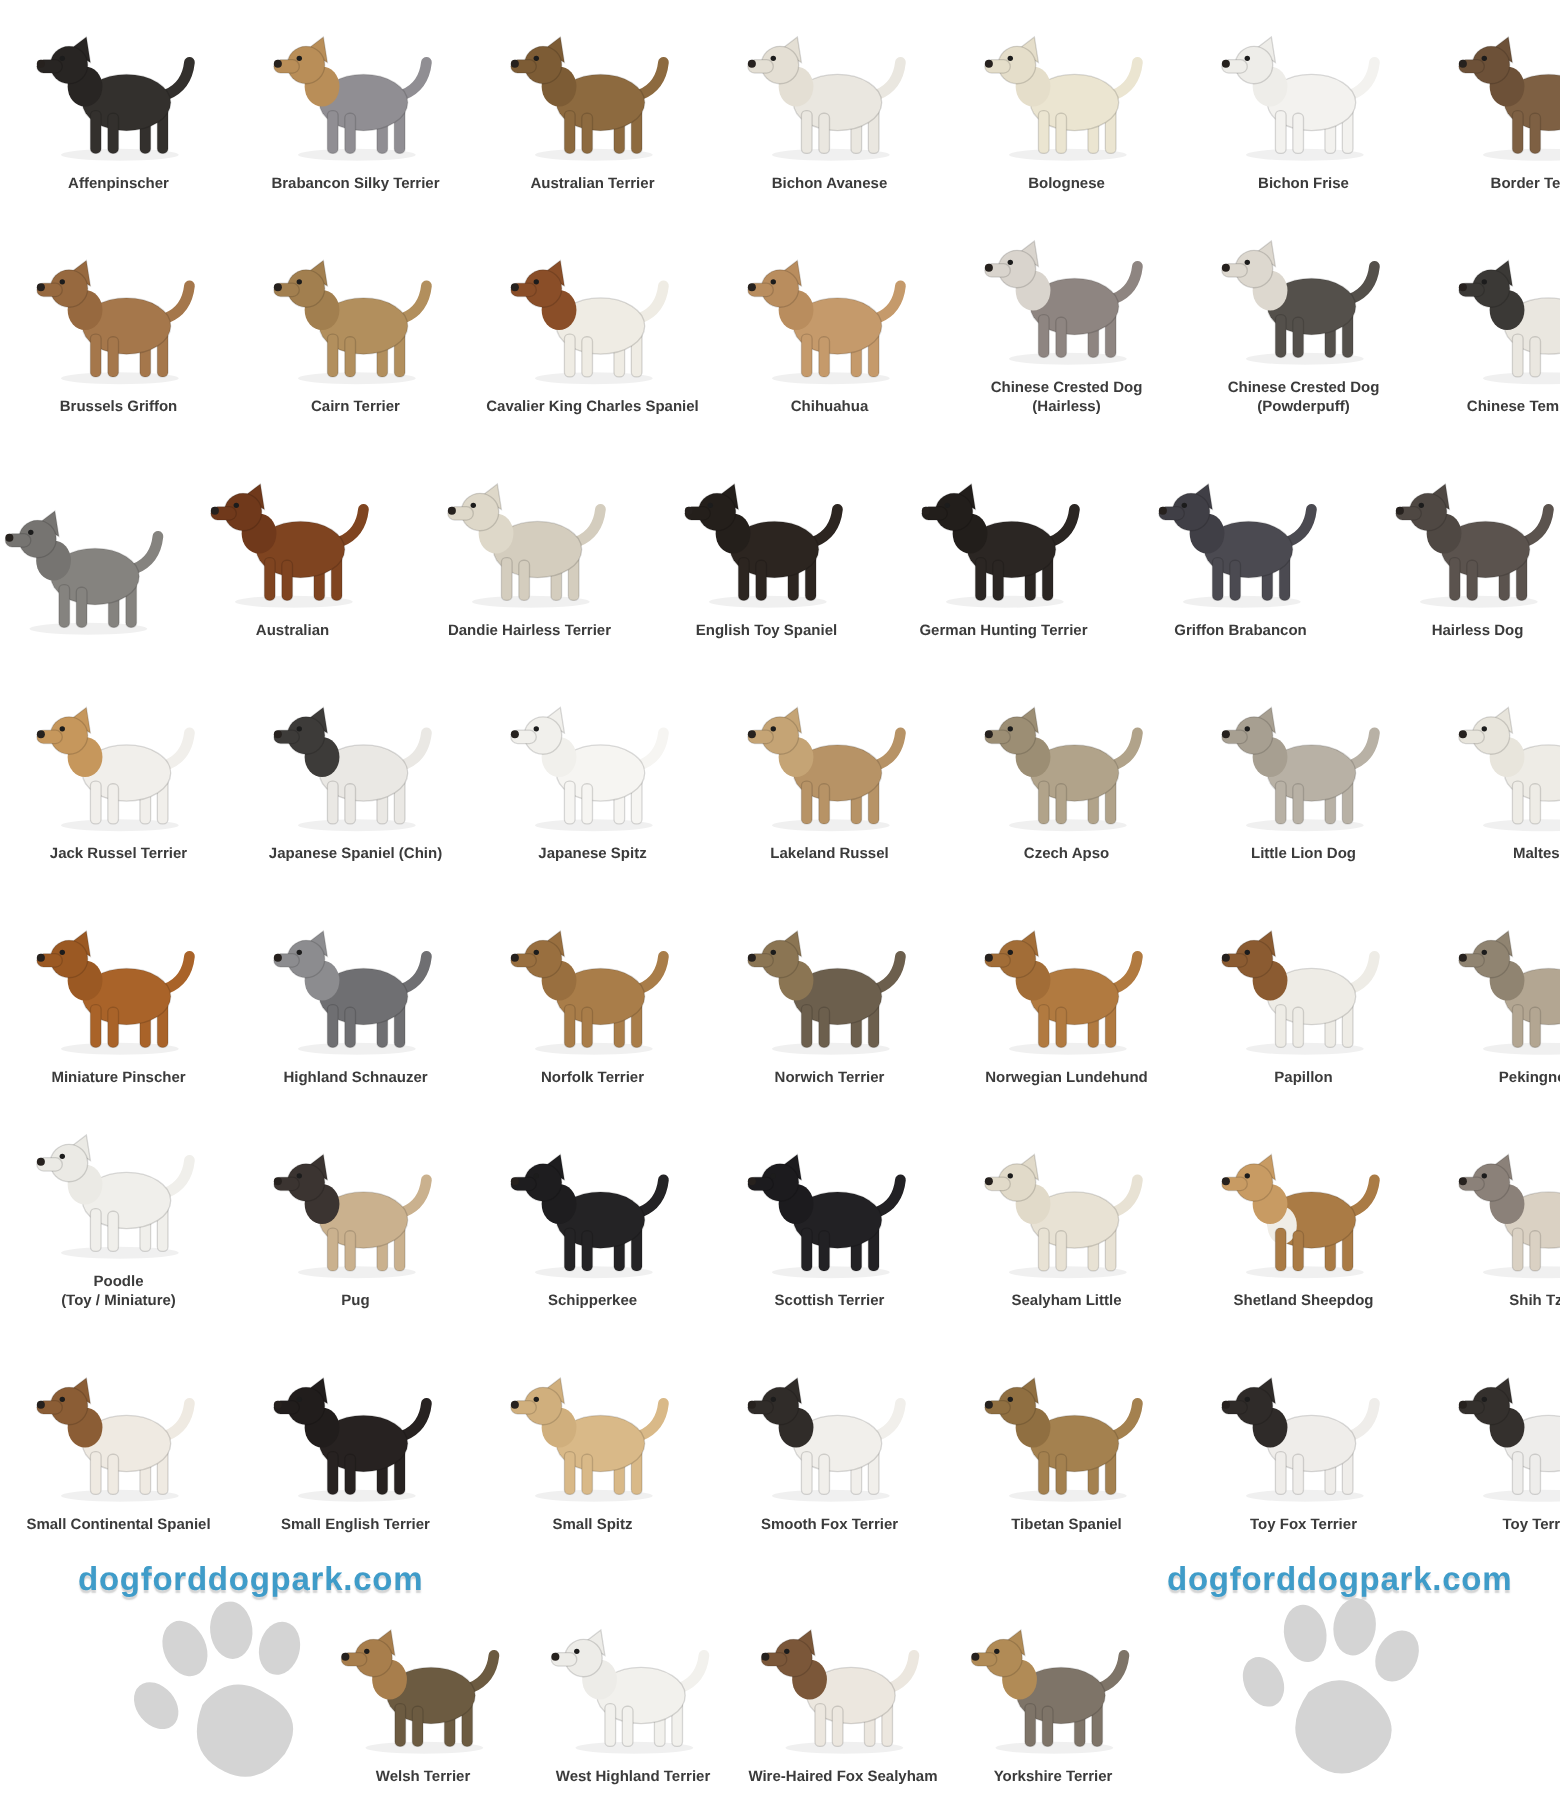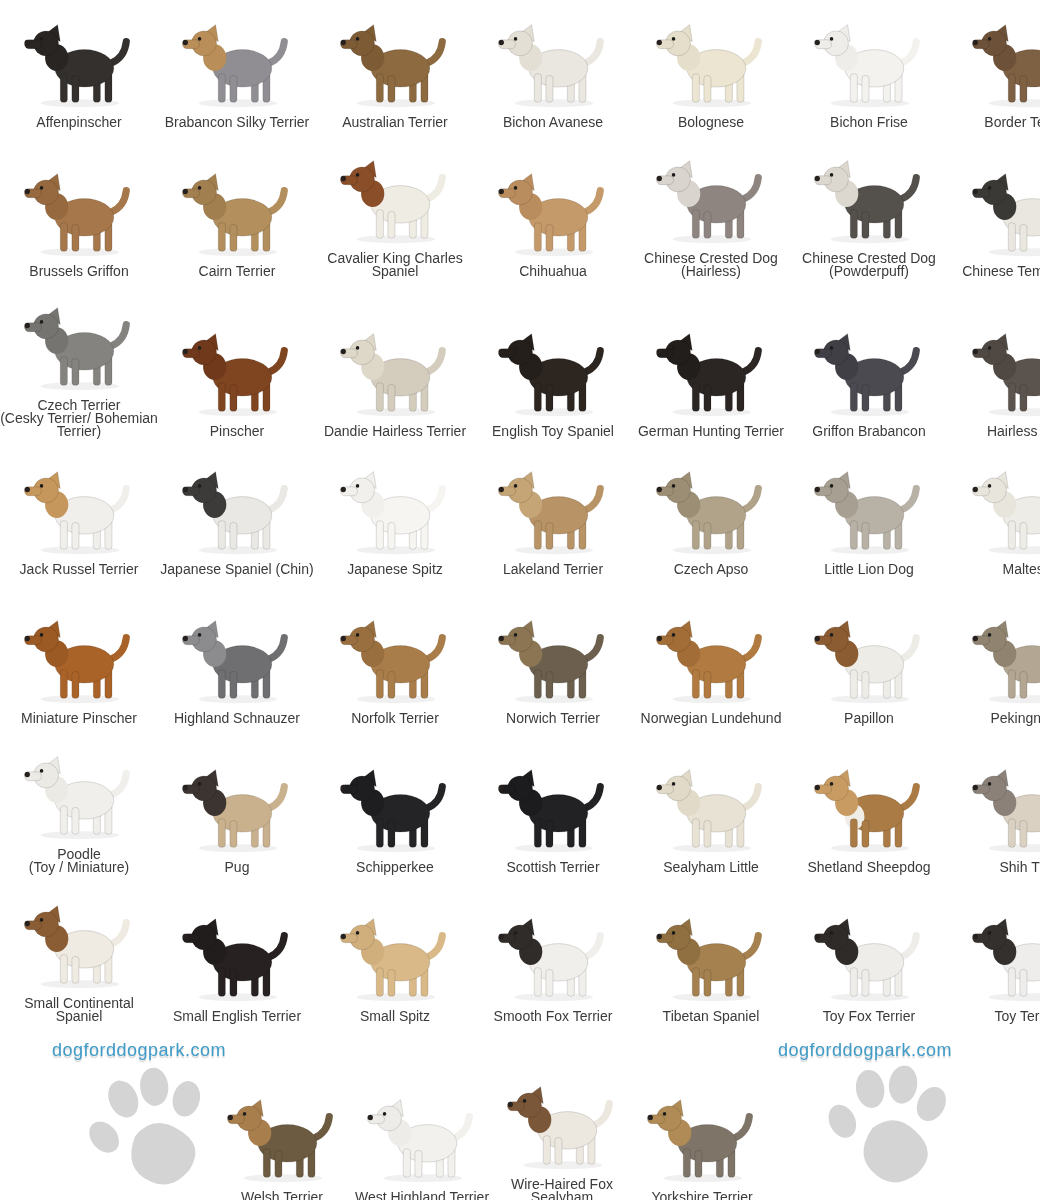--- a/index.html
+++ b/index.html
@@ -6,24 +6,24 @@
   body{width:1040px;height:1200px;position:relative;overflow:hidden;
        font-family:"Liberation Sans","DejaVu Sans",sans-serif;}
   #poster{position:absolute;inset:0;background:#fff;}
   .row{display:grid;grid-template-columns:repeat(8,1fr);height:149px;}
   .row-last{display:grid;grid-template-columns:repeat(4,140px);width:560px;
             margin-left:212px;margin-top:34px;height:122px;}
   .cell{display:flex;flex-direction:column;align-items:center;justify-content:flex-end;
         padding-bottom:20px;position:relative;}
   .dog{width:116px;height:96px;display:flex;align-items:flex-end;justify-content:center;}
   .dog svg{width:116px;height:96px;display:block;}
-  .label{margin-top:5px;width:158px;text-align:center;font-size:14px;line-height:13px;
-         font-weight:normal;color:#3b3b3b;white-space:pre-line;}
+  .label{margin-top:5px;width:158px;text-align:center;font-size:10px;line-height:13px;
+         font-weight:bold;color:#3b3b3b;white-space:pre-line;}
   .row-last .cell{padding-bottom:14px;}
-  .watermark{position:absolute;top:1040px;font-size:18px;font-weight:normal;
+  .watermark{position:absolute;top:1040px;font-size:22px;font-weight:bold;
              letter-spacing:0.5px;color:#3f9cc9;
              text-shadow:0 2px 1px rgba(110,110,110,0.30);}
   .watermark.left{left:52px;}
   .watermark.right{left:778px;}
   .paw{position:absolute;width:205px;height:128px;}
   .paw.left{left:50px;top:1068px;transform:rotate(-6deg);}
   .paw.right{left:788px;top:1064px;transform:rotate(8deg);}
 </style>
 </head>
 <body>
@@ -328,42 +328,40 @@
               <rect x="44" y="62" width="8" height="32" rx="3.5" fill="#85837f" stroke="rgba(0,0,0,0.14)"></rect>
               <rect x="57" y="64" width="8" height="30" rx="3.5" fill="#85837f" stroke="rgba(0,0,0,0.14)"></rect>
               <ellipse cx="40" cy="44" rx="13" ry="15" fill="#767471"></ellipse>
               <path d="M28,17 L41,7 L44,26 Z" fill="#767471" stroke="rgba(0,0,0,0.14)"></path>
               <circle cx="28" cy="28" r="14" fill="#767471" stroke="rgba(0,0,0,0.14)"></circle>
               <rect x="4" y="24" width="19" height="10" rx="5" fill="#767471" stroke="rgba(0,0,0,0.14)"></rect>
               <circle cx="7" cy="27" r="3" fill="#26211e"></circle>
               <circle cx="23" cy="23" r="2" fill="#1c1c1c"></circle>
             </svg>
           </div>
-    <div class="label">Czech Terrier
-(Cesky Terrier/ Bohemian Terrier)</div>
   </div>
         <div class="cell">
     <div class="dog">
             <svg viewBox="0 0 130 100" xmlns="http://www.w3.org/2000/svg">
               <ellipse cx="66" cy="95" rx="44" ry="4.5" fill="#000" opacity="0.06"></ellipse>
               <path d="M101,50 Q116,44 118,26" fill="none" stroke="#7f4420" stroke-width="8" stroke-linecap="round"></path>
               <rect x="81" y="62" width="8" height="32" rx="3.5" fill="#7f4420" stroke="rgba(0,0,0,0.14)"></rect>
               <rect x="94" y="60" width="8" height="34" rx="3.5" fill="#7f4420" stroke="rgba(0,0,0,0.14)"></rect>
               <ellipse cx="71" cy="56" rx="33" ry="21" fill="#7f4420" stroke="rgba(0,0,0,0.14)"></ellipse>
               <rect x="44" y="62" width="8" height="32" rx="3.5" fill="#7f4420" stroke="rgba(0,0,0,0.14)"></rect>
               <rect x="57" y="64" width="8" height="30" rx="3.5" fill="#7f4420" stroke="rgba(0,0,0,0.14)"></rect>
               <ellipse cx="40" cy="44" rx="13" ry="15" fill="#70391b"></ellipse>
               <path d="M28,17 L41,7 L44,26 Z" fill="#70391b" stroke="rgba(0,0,0,0.14)"></path>
               <circle cx="28" cy="28" r="14" fill="#70391b" stroke="rgba(0,0,0,0.14)"></circle>
               <rect x="4" y="24" width="19" height="10" rx="5" fill="#70391b" stroke="rgba(0,0,0,0.14)"></rect>
               <circle cx="7" cy="27" r="3" fill="#26211e"></circle>
               <circle cx="23" cy="23" r="2" fill="#1c1c1c"></circle>
             </svg>
           </div>
-    <div class="label">Pinscher</div>
+    <div class="label">Australian</div>
   </div>
         <div class="cell">
     <div class="dog">
             <svg viewBox="0 0 130 100" xmlns="http://www.w3.org/2000/svg">
               <ellipse cx="66" cy="95" rx="44" ry="4.5" fill="#000" opacity="0.06"></ellipse>
               <path d="M101,50 Q116,44 118,26" fill="none" stroke="#d4cdbe" stroke-width="8" stroke-linecap="round"></path>
               <rect x="81" y="62" width="8" height="32" rx="3.5" fill="#d4cdbe" stroke="rgba(0,0,0,0.14)"></rect>
               <rect x="94" y="60" width="8" height="34" rx="3.5" fill="#d4cdbe" stroke="rgba(0,0,0,0.14)"></rect>
               <ellipse cx="71" cy="56" rx="33" ry="21" fill="#d4cdbe" stroke="rgba(0,0,0,0.14)"></ellipse>
               <rect x="44" y="62" width="8" height="32" rx="3.5" fill="#d4cdbe" stroke="rgba(0,0,0,0.14)"></rect>
@@ -531,21 +529,21 @@
               <rect x="44" y="62" width="8" height="32" rx="3.5" fill="#b79366" stroke="rgba(0,0,0,0.14)"></rect>
               <rect x="57" y="64" width="8" height="30" rx="3.5" fill="#b79366" stroke="rgba(0,0,0,0.14)"></rect>
               <ellipse cx="40" cy="44" rx="13" ry="15" fill="#c5a475"></ellipse>
               <path d="M28,17 L41,7 L44,26 Z" fill="#c5a475" stroke="rgba(0,0,0,0.14)"></path>
               <circle cx="28" cy="28" r="14" fill="#c5a475" stroke="rgba(0,0,0,0.14)"></circle>
               <rect x="4" y="24" width="19" height="10" rx="5" fill="#c5a475" stroke="rgba(0,0,0,0.14)"></rect>
               <circle cx="7" cy="27" r="3" fill="#26211e"></circle>
               <circle cx="23" cy="23" r="2" fill="#1c1c1c"></circle>
             </svg>
           </div>
-    <div class="label">Lakeland Terrier</div>
+    <div class="label">Lakeland Russel</div>
   </div>
         <div class="cell">
     <div class="dog">
             <svg viewBox="0 0 130 100" xmlns="http://www.w3.org/2000/svg">
               <ellipse cx="66" cy="95" rx="44" ry="4.5" fill="#000" opacity="0.06"></ellipse>
               <path d="M101,50 Q116,44 118,26" fill="none" stroke="#b1a38a" stroke-width="8" stroke-linecap="round"></path>
               <rect x="81" y="62" width="8" height="32" rx="3.5" fill="#b1a38a" stroke="rgba(0,0,0,0.14)"></rect>
               <rect x="94" y="60" width="8" height="34" rx="3.5" fill="#b1a38a" stroke="rgba(0,0,0,0.14)"></rect>
               <ellipse cx="71" cy="56" rx="33" ry="21" fill="#b1a38a" stroke="rgba(0,0,0,0.14)"></ellipse>
               <rect x="44" y="62" width="8" height="32" rx="3.5" fill="#b1a38a" stroke="rgba(0,0,0,0.14)"></rect>

